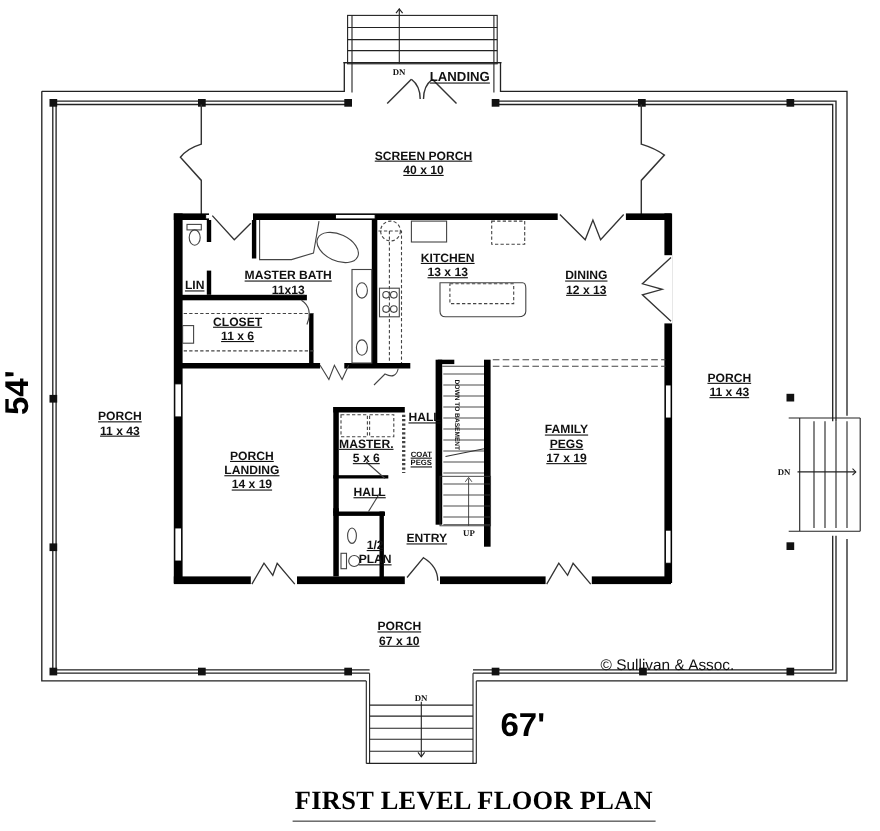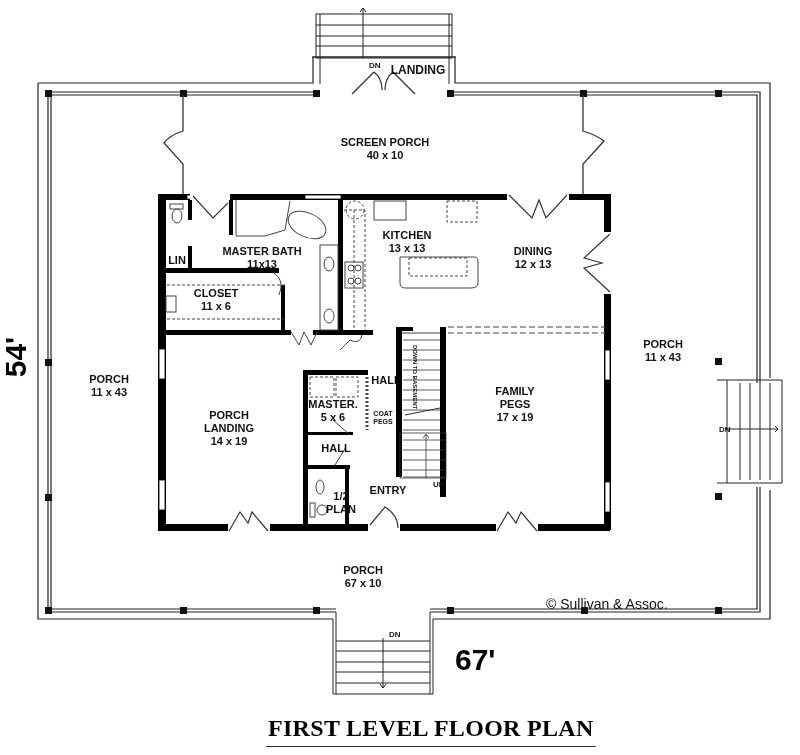--- a/index.html
+++ b/index.html
@@ -1,26 +1,26 @@
 <!DOCTYPE html>
 <html><head>
 <meta charset="utf-8">
 <style>
   html, body { margin:0; padding:0; background:#ffffff; }
   body { width:800px; height:755px; position:relative; overflow:hidden; font-family:"Liberation Sans", sans-serif; }
   #plan { position:absolute; left:0; top:0; width:800px; height:755px; }
-  .lbl { position:absolute; font-family:"Liberation Sans", sans-serif; font-weight:bold; color:#111; text-align:center; font-size:11px; line-height:13px; white-space:nowrap; transform:translateX(-50%); }
+  .lbl { position:absolute; font-family:"Liberation Sans", sans-serif; font-weight:bold; color:#111; text-align:center; font-size:11px; line-height:13px; white-space:nowrap; transform:translateX(-50%);text-decoration:underline; }
   .lbl span { display:block; }
   .small { font-size:7px; line-height:8px; }
   .dim { position:absolute; font-family:"Liberation Sans", sans-serif; font-weight:bold; color:#000; font-size:30px; }
   .dim-v { transform:rotate(-90deg); transform-origin:center; }
   .title { position:absolute; left:268px; top:715px; font-family:Liberation Serif, serif; font-weight:bold; font-size:24px; color:#000; letter-spacing:0.3px; }
   .title-rule { position:absolute; left:266px; top:746px; width:330px; height:1px; background:#333; }
   .copy { position:absolute; left:546px; top:596px; font-family:"Liberation Sans", sans-serif; font-size:14px; color:#111; }
-  .dn { position:absolute; font-family:Liberation Sans, sans-serif; font-weight:bold; font-size:8px; color:#111;margin-left:12px; }
+  .dn { position:absolute; font-family:Liberation Serif, serif; font-weight:bold; font-size:8px; color:#111; }
   .vert-txt { position:absolute; font-family:"Liberation Sans", sans-serif; font-weight:bold; font-size:6px; color:#111; transform:rotate(90deg); transform-origin:left top; white-space:nowrap; }
 </style>
 </head>
 <body>
 
 <svg id="plan" viewBox="0 0 800 755" xmlns="http://www.w3.org/2000/svg">
   <g fill="none" stroke="#222" stroke-width="1.2">
 
     <path d="M38 83 H313 V57 H455 V83 H770 V378"></path>
     <path d="M38 83 V619 H333"></path>

